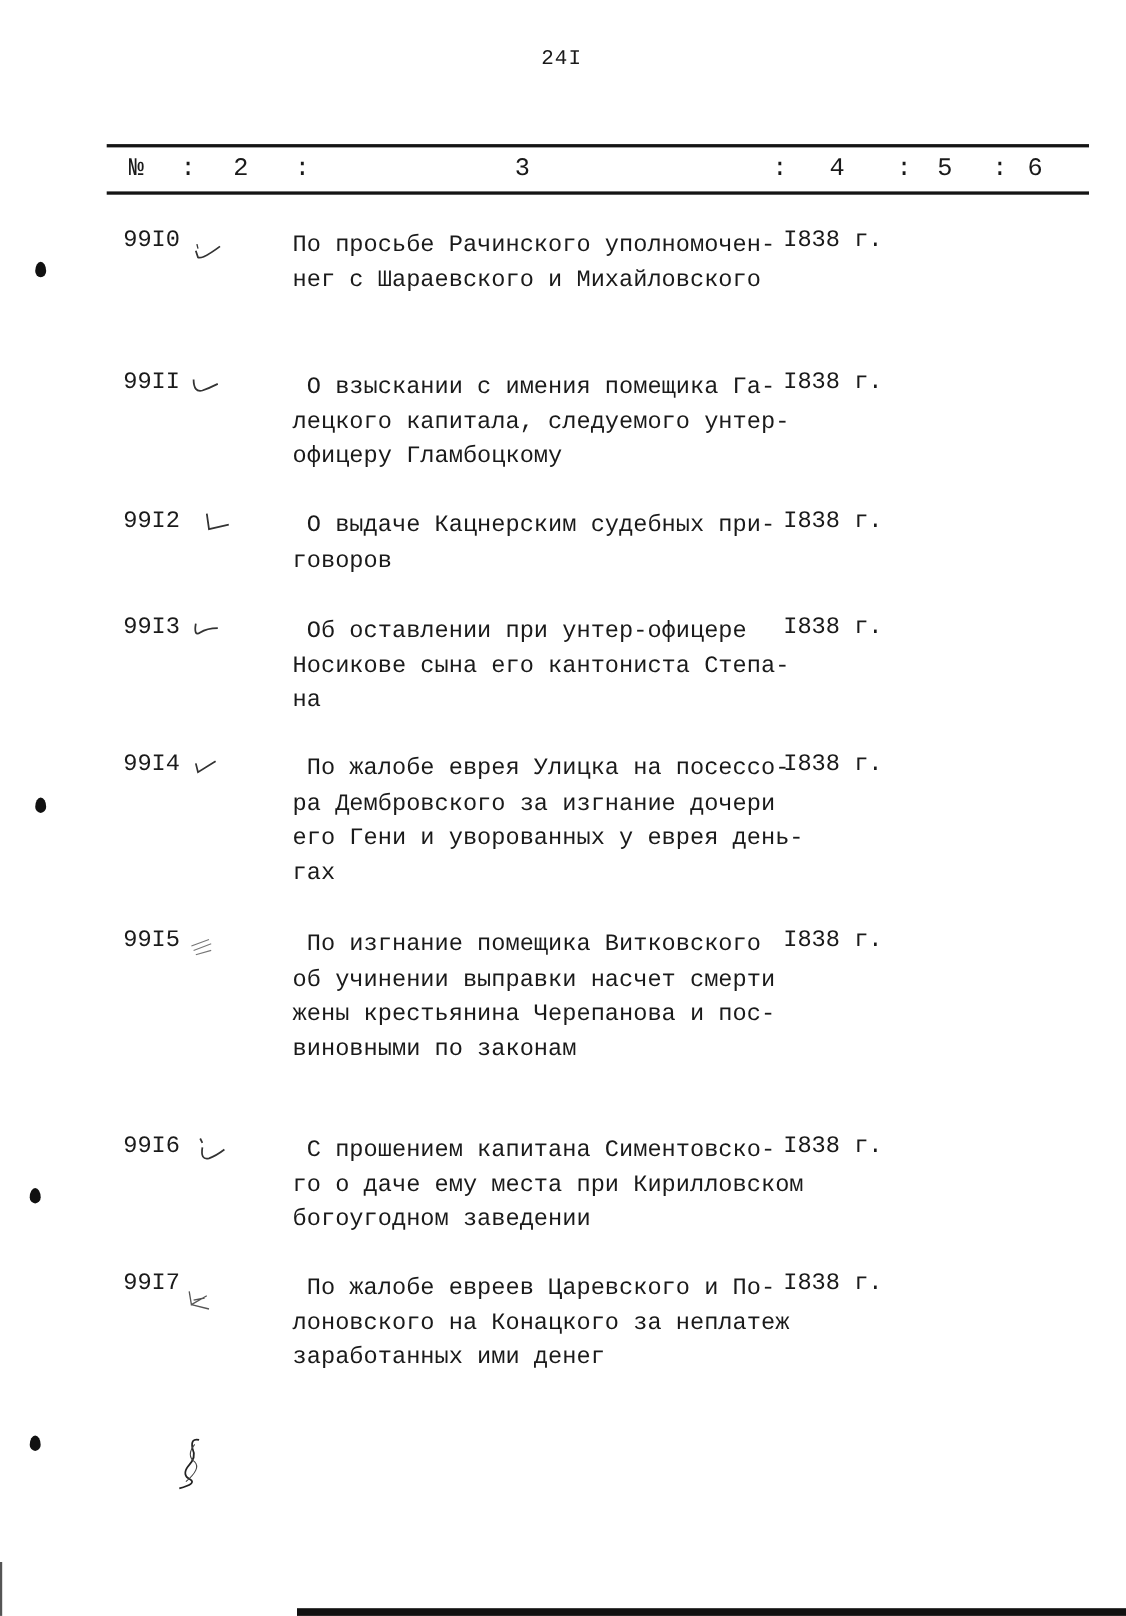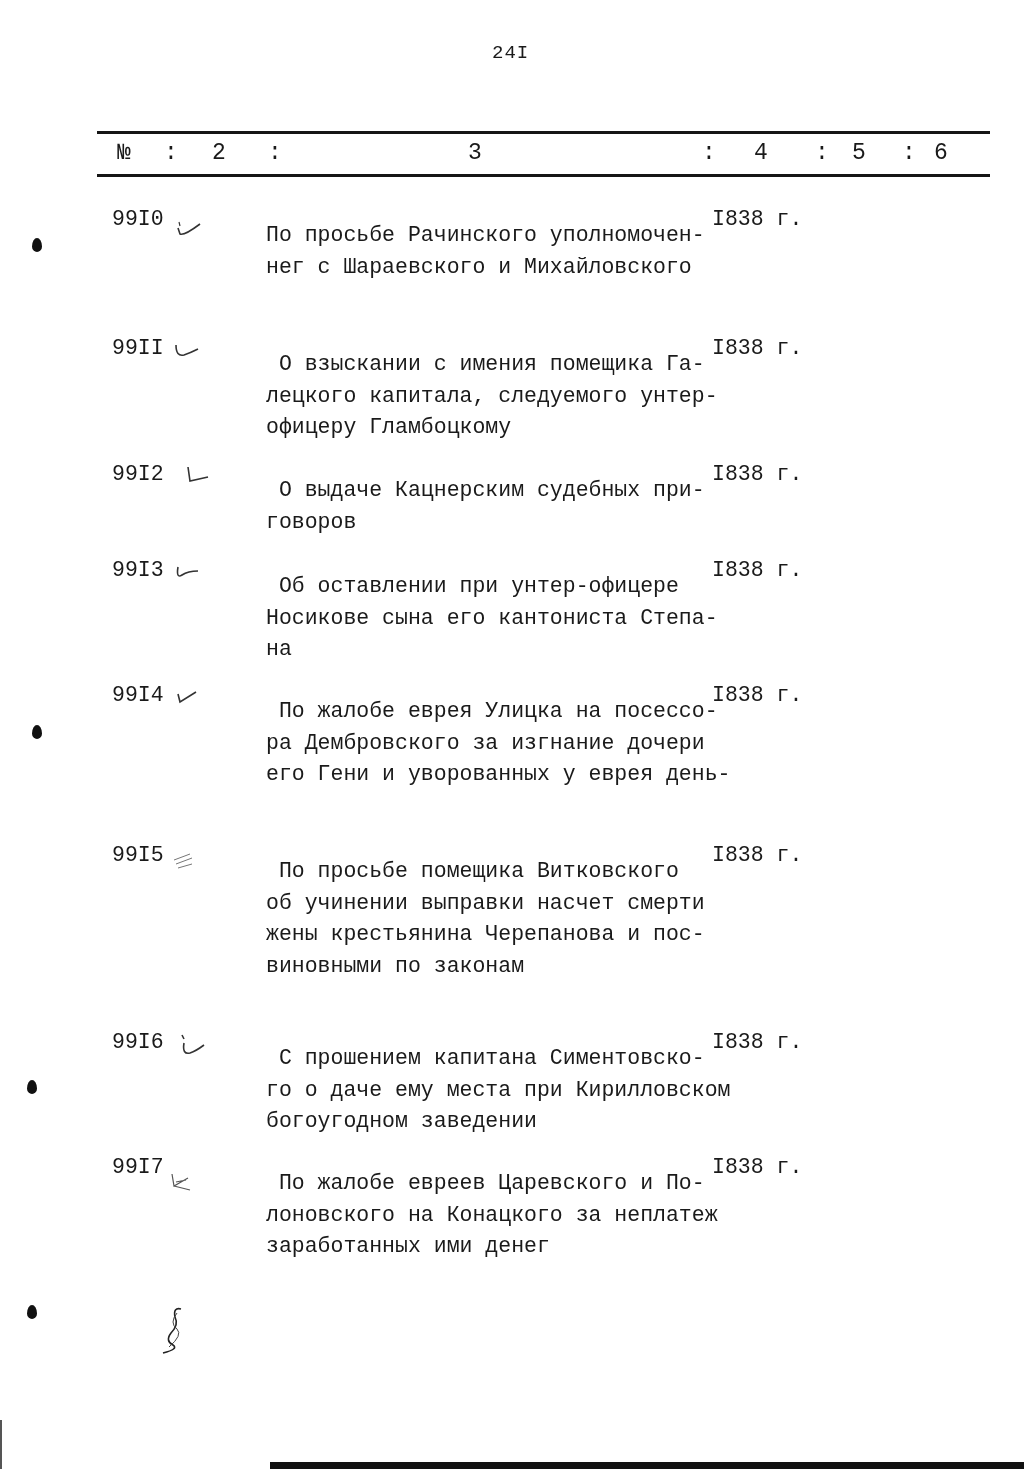--- a/index.html
+++ b/index.html
@@ -18,21 +18,21 @@
   .rule.top { top: 131px; }
   .rule.bottom { top: 174px; }
   .header-row {
     position: absolute; top: 140px; left: 0; width: 1024px; height: 30px;
     font-size: 23px;
   }
   .header-row span { position: absolute; top: 0; }
   .entry { position: absolute; left: 0; width: 1024px; font-size: 21.5px; }
   .entry .num { position: absolute; left: 112px; top: 0; }
   .entry .mark { position: absolute; top: 2px; width: 30px; height: 30px; }
-  .entry .desc { position: absolute; left: 266px; top: 16px; width: 445px; }
+  .entry .desc { position: absolute; left: 266px; top: 4px; width: 445px; }
   .entry .desc div { height: 31.5px; line-height: 31.5px; white-space: pre; }
   .entry .num, .entry .year { line-height: 31.5px; }
   .entry .year { position: absolute; left: 712px; top: 0; white-space: pre; }
   .punch {
     position: absolute; width: 10px; height: 14px; background: #111;
     border-radius: 50% 50% 50% 50% / 60% 60% 40% 40%;
   }
   .signature { position: absolute; left: 155px; top: 1305px; width: 40px; height: 50px; }
   .bottom-edge { position: absolute; left: 270px; top: 1462px; width: 754px; height: 7px; background: #111; }
   .left-edge { position: absolute; left: 0; top: 1420px; width: 2px; height: 49px; background: #555; }
@@ -113,31 +113,32 @@
 
 <div class="entry" style="top:680px;">
   <span class="num">99I4</span>
   <svg class="mark" style="left:172px;" viewBox="0 0 30 30">
       <path d="M6 12 L8 20 L24 10" stroke="#333" stroke-width="1.6" fill="none"></path>
     </svg>
   <div class="desc">
     <div> По жалобе еврея Улицка на посессо-</div>
     <div>ра Дембровского за изгнание дочери</div>
     <div>его Гени и уворованных у еврея день-</div>
+    <div>гах</div>
   </div>
   <span class="year">I838 г.</span>
 </div>
 
 <div class="entry" style="top:840px;">
   <span class="num">99I5</span>
   <svg class="mark" style="left:168px;top:6px;" viewBox="0 0 30 30">
       <path d="M6 14 L22 8 M8 18 L24 12 M10 22 L24 18" stroke="#777" stroke-width="1" fill="none"></path>
     </svg>
   <div class="desc">
-    <div> По просьбе помещика Витковского</div>
+    <div> По изгнание помещика Витковского</div>
     <div>об учинении выправки насчет смерти</div>
     <div>жены крестьянина Черепанова и пос-</div>
     <div>виновными по законам</div>
   </div>
   <span class="year">I838 г.</span>
 </div>
 
 <div class="entry" style="top:1027px;">
   <span class="num">99I6</span>
   <svg class="mark" style="left:176px;top:4px;" viewBox="0 0 30 30">

